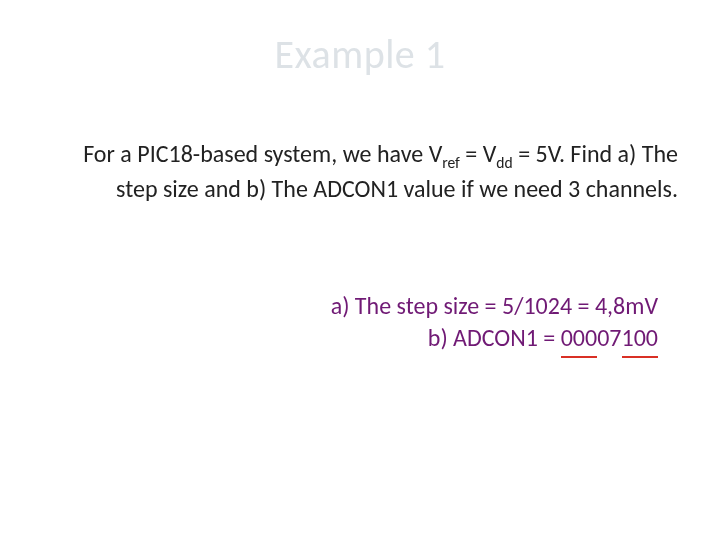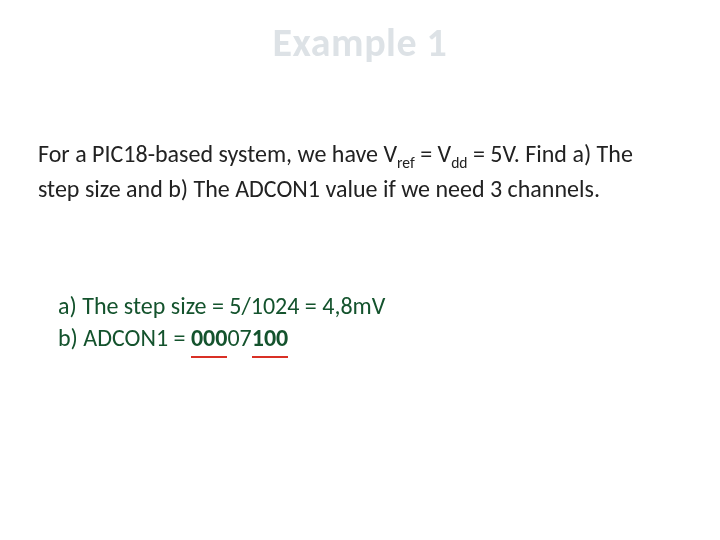--- a/index.html
+++ b/index.html
@@ -1,55 +1,54 @@
 <!DOCTYPE html>
 <html><head>
   <meta charset="utf-8">
   <style>
-    * { margin: 0; padding: 0; box-sizing: border-box; }
+    * { margin: 0; padding: 0; box-sizing: border-box; text-align: right; }
     body {
       width: 720px;
       height: 540px;
       background: #fff;
       font-family: Calibri, "Segoe UI", Arial, sans-serif;
       position: relative;
       overflow: hidden;
     }
     .title {
       text-align: center;
       font-size: 40px;
-      font-weight: 700;
+      font-weight: 400;
       color: rgba(180, 190, 200, 0.45);
-      margin-top: 18px;
+      margin-top: 30px;
       letter-spacing: 0.5px;
     }
     .question {
       position: absolute;
       left: 38px;
       top: 138px;
       width: 640px;
       font-size: 24px;
       color: #222;
       line-height: 1.35;
     }
     .answer {
       position: absolute;
       left: 58px;
       top: 290px;
       width: 600px;
       font-size: 24px;
-      color: #14532d;
+      color: #701a75;
       line-height: 1.35;
     }
     .sub { font-size: 0.65em; vertical-align: sub; }
     .red-underline {
       border-bottom: 2px solid #d93025;
       display: inline-block;
       padding-bottom: 1px;
-      font-weight: bold;
     }
   </style>
 </head>
 <body>
 
   <div class="title">Example 1</div>
 
   <div class="question">
     <span>For a PIC18-based system, we have V</span><span class="sub">ref</span><span> = V</span><span class="sub">dd</span><span> = 5V. Find a) The step size and b) The ADCON1 value if we need  3 channels.</span>
   </div>

